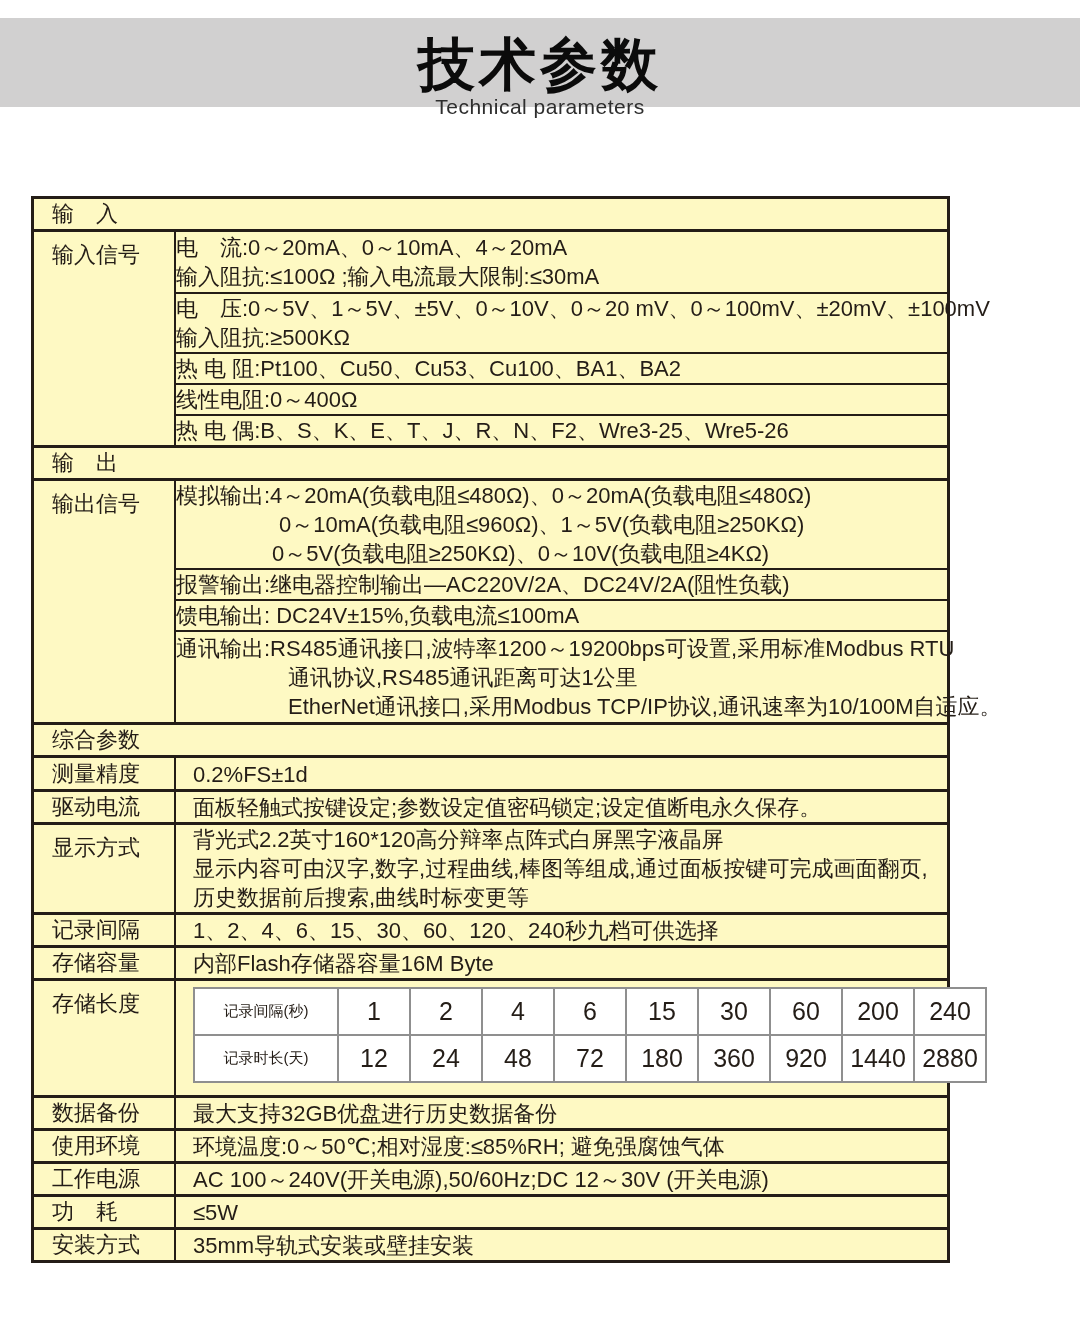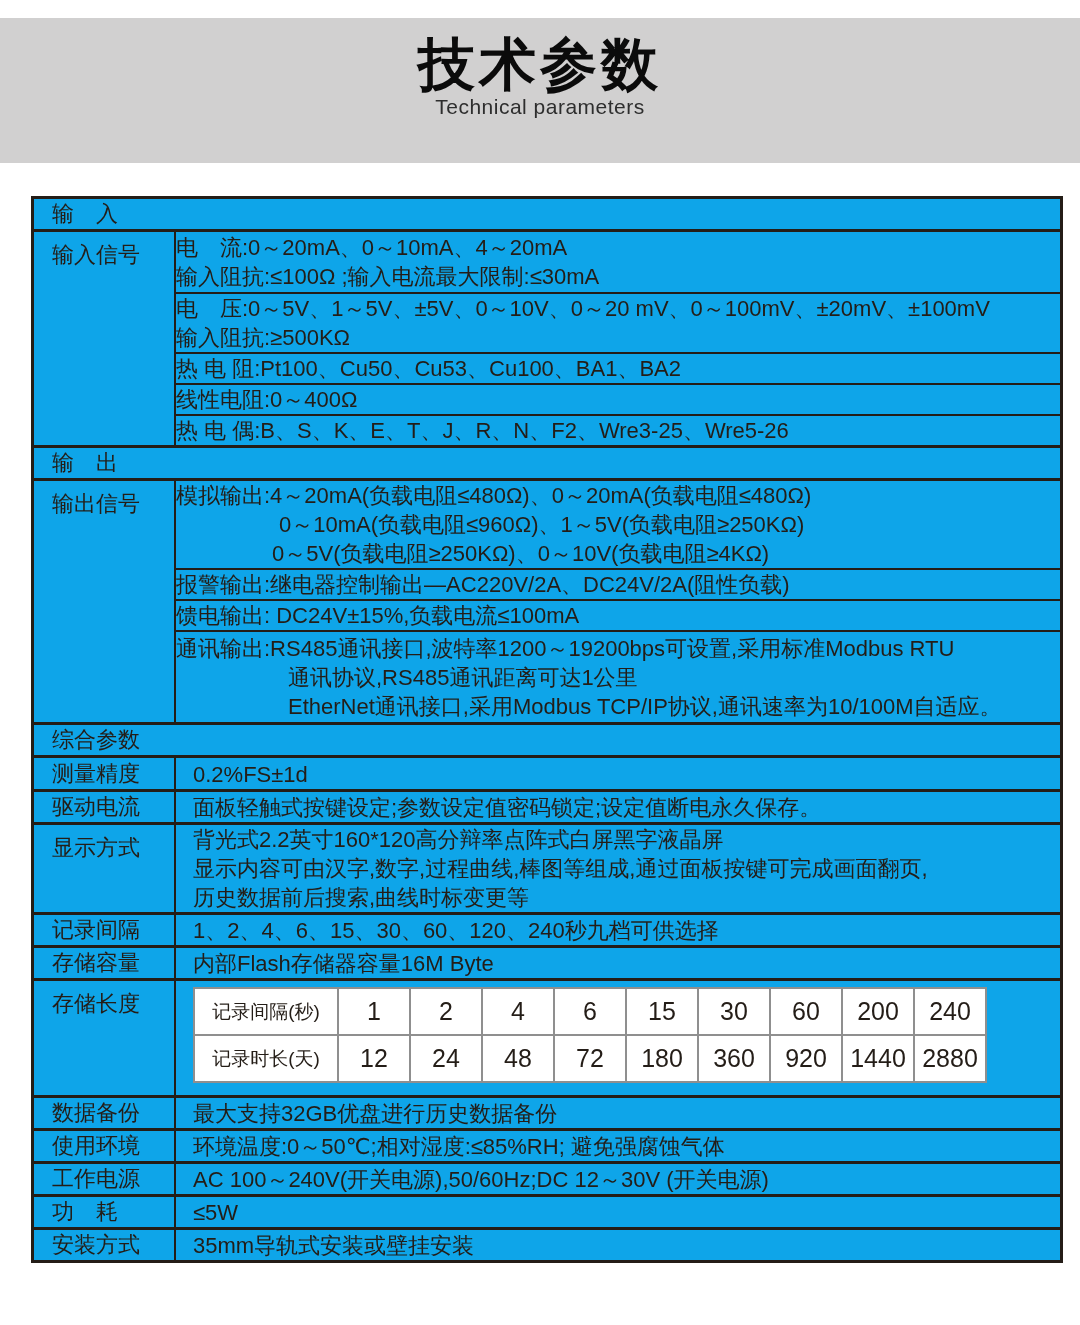--- a/index.html
+++ b/index.html
@@ -8,35 +8,35 @@
     --txt:#241d17;
   }
   html,body{margin:0;padding:0;}
   body{
     width:1080px;height:1325px;position:relative;overflow:hidden;
     background:#ffffff;color:var(--txt);
     font-family:"Liberation Sans","DejaVu Sans",sans-serif;
   }
   
   .banner{
-    position:absolute;left:0;top:18px;width:1080px;height:145px;
+    position:absolute;left:0;top:18px;width:1080px;height:89px;
     background:#d1d0d0;text-align:center;
   }
   .banner .zh{
     display:block;margin-top:16px;font-size:57px;line-height:60px;
     font-weight:900;letter-spacing:4px;color:#0b0b0b;
   }
   .banner .en{
     display:block;margin-top:1px;font-size:21px;line-height:24px;
     color:#2e2e2e;letter-spacing:0.5px;
   }
   
   .spec-table{
-    position:absolute;left:31px;top:196px;width:1032px;
-    border:3px solid var(--bd);box-sizing:border-box;background:#0ea5e9;
+    position:absolute;left:31px;top:196px;width:919px;
+    border:3px solid var(--bd);box-sizing:border-box;background:#fef9c3;
     font-size:22px;
   }
   .row{display:flex;border-top:3px solid var(--bd);}
   .spec-table > .row:first-child{border-top:none;}
   .row.sec{align-items:center;padding-left:18px;}
   .label-cell{
     flex:0 0 140px;width:140px;box-sizing:border-box;padding-left:18px;
     display:flex;align-items:center;
   }
   .label-cell.top{align-items:flex-start;padding-top:8px;}
@@ -67,21 +67,21 @@
   }
   .inner-table{
     display:grid;grid-template-columns:142px repeat(9,72px);
     border:2px solid var(--inner-bd);width:790px;background:#fff;
   }
   .it-cell{
     height:45px;display:flex;align-items:center;justify-content:center;
     border-left:2px solid var(--inner-bd);border-top:2px solid var(--inner-bd);
     font-size:25px;white-space:nowrap;
   }
-  .it-cell.hdr{font-size:19px;}
+  .it-cell.hdr{font-size:15px;}
   .inner-table .it-cell:nth-child(10n+1){border-left:none;}
   .inner-table .it-cell:nth-child(-n+10){border-top:none;}
 </style>
 </head>
 <body>
 
 <div class="banner">
   <span class="zh">技术参数</span>
   <span class="en">Technical parameters</span>
 </div>

